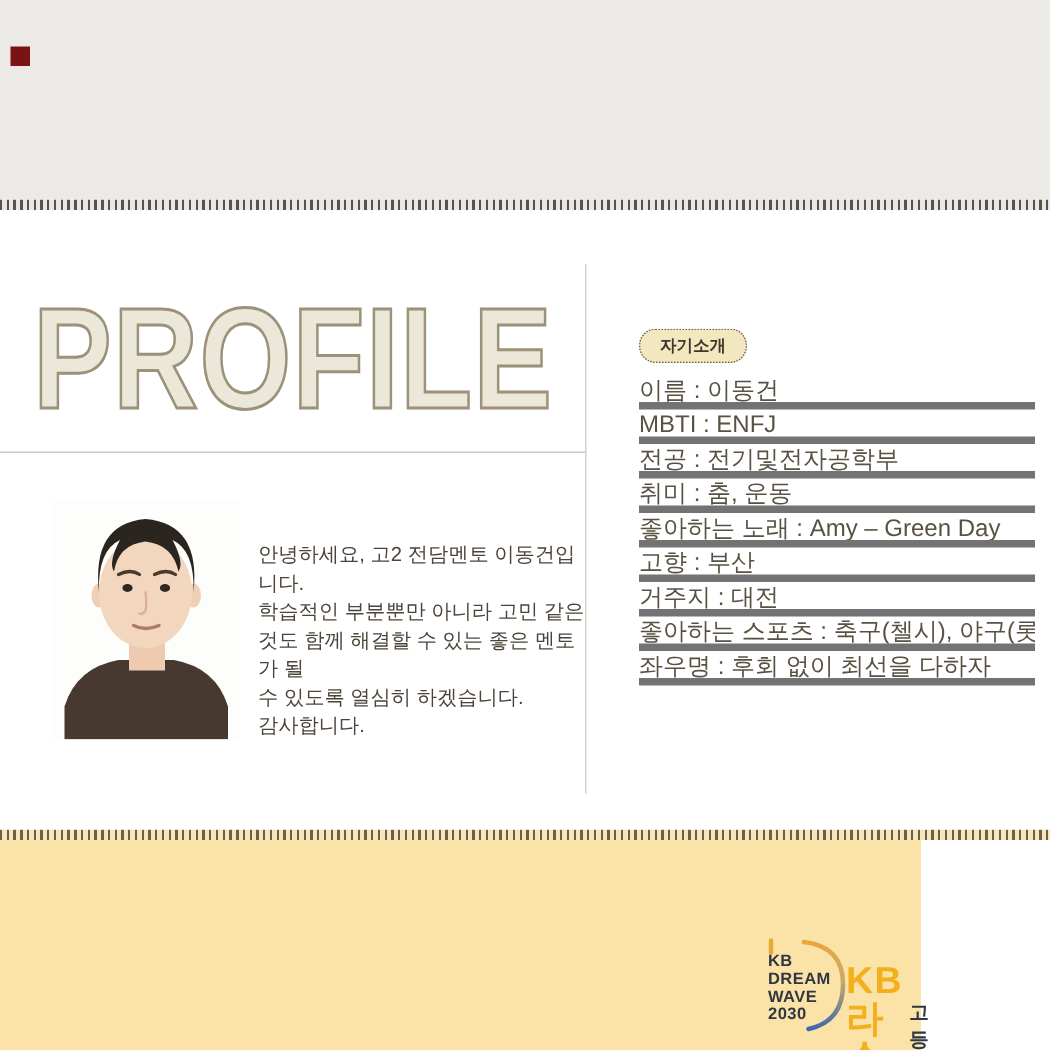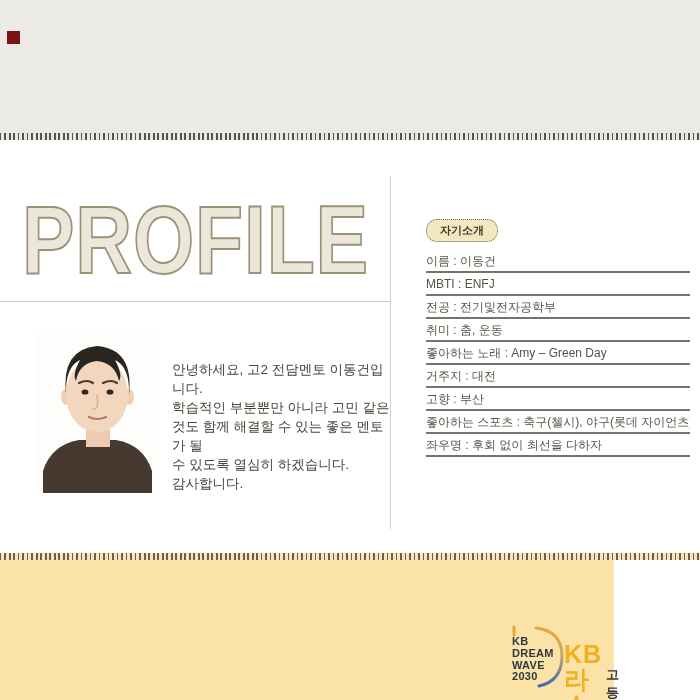--- a/index.html
+++ b/index.html
@@ -31,22 +31,22 @@
     font-size:13.5px; line-height:19px; color:#4C443A; white-space:pre-line;
   }
 
   .about { position:absolute; left:426px; top:79px; width:264px; }
   .about-badge {
     display:inline-block; padding:3px 13px; border:1.5px dotted #6B6352;
     border-radius:11px; background:#F3E7C0; font-size:11px; font-weight:bold; color:#3D372C;
   }
   .about-rows { margin-top:8px; }
   .about-row {
-    height:23px; line-height:22px; border-bottom:2px solid #737373;
-    font-size:12px; color:#595243; white-space:nowrap; overflow:hidden;
+    height:23px; line-height:22px; border-bottom:5px solid #737373;
+    font-size:16px; color:#595243; white-space:nowrap; overflow:hidden;
   }
 
   
   .bottom-band { position:relative; width:614px; height:140px; background:#FBE3A7; }
   .kb-logo-text { position:absolute; left:512px; top:76px; color:#2F3743; font-weight:bold; font-size:11px; line-height:11.8px; letter-spacing:0.3px; }
   .kb-swoosh { position:absolute; left:506px; top:64px; }
   .brand { position:absolute; left:564px; top:82px; display:flex; align-items:center; }
   .brand-main { font-size:25px; font-weight:bold; color:#F3AF1D; letter-spacing:1px; line-height:25px; }
   .brand-suffix { font-size:13px; font-weight:bold; color:#2F3743; margin-left:4px; margin-bottom:17px; }
 </style>
@@ -90,22 +90,22 @@
 감사합니다.</div>
 
     <div class="about">
       <span class="about-badge">자기소개</span>
       <div class="about-rows">
         <div class="about-row">이름 : 이동건</div>
         <div class="about-row">MBTI : ENFJ</div>
         <div class="about-row">전공 : 전기및전자공학부</div>
         <div class="about-row">취미 : 춤, 운동</div>
         <div class="about-row">좋아하는 노래 : Amy – Green Day</div>
+        <div class="about-row">고향 : 부산</div>
         <div class="about-row">거주지 : 대전</div>
-        <div class="about-row">고향 : 부산</div>
         <div class="about-row">좋아하는 스포츠 : 축구(첼시), 야구(롯데 자이언츠)</div>
         <div class="about-row">좌우명 : 후회 없이 최선을 다하자</div>
       </div>
     </div>
   </div>
 
   <div class="perf perf-bottom"></div>
 
   <div class="bottom-band">
     <div class="kb-swoosh">

